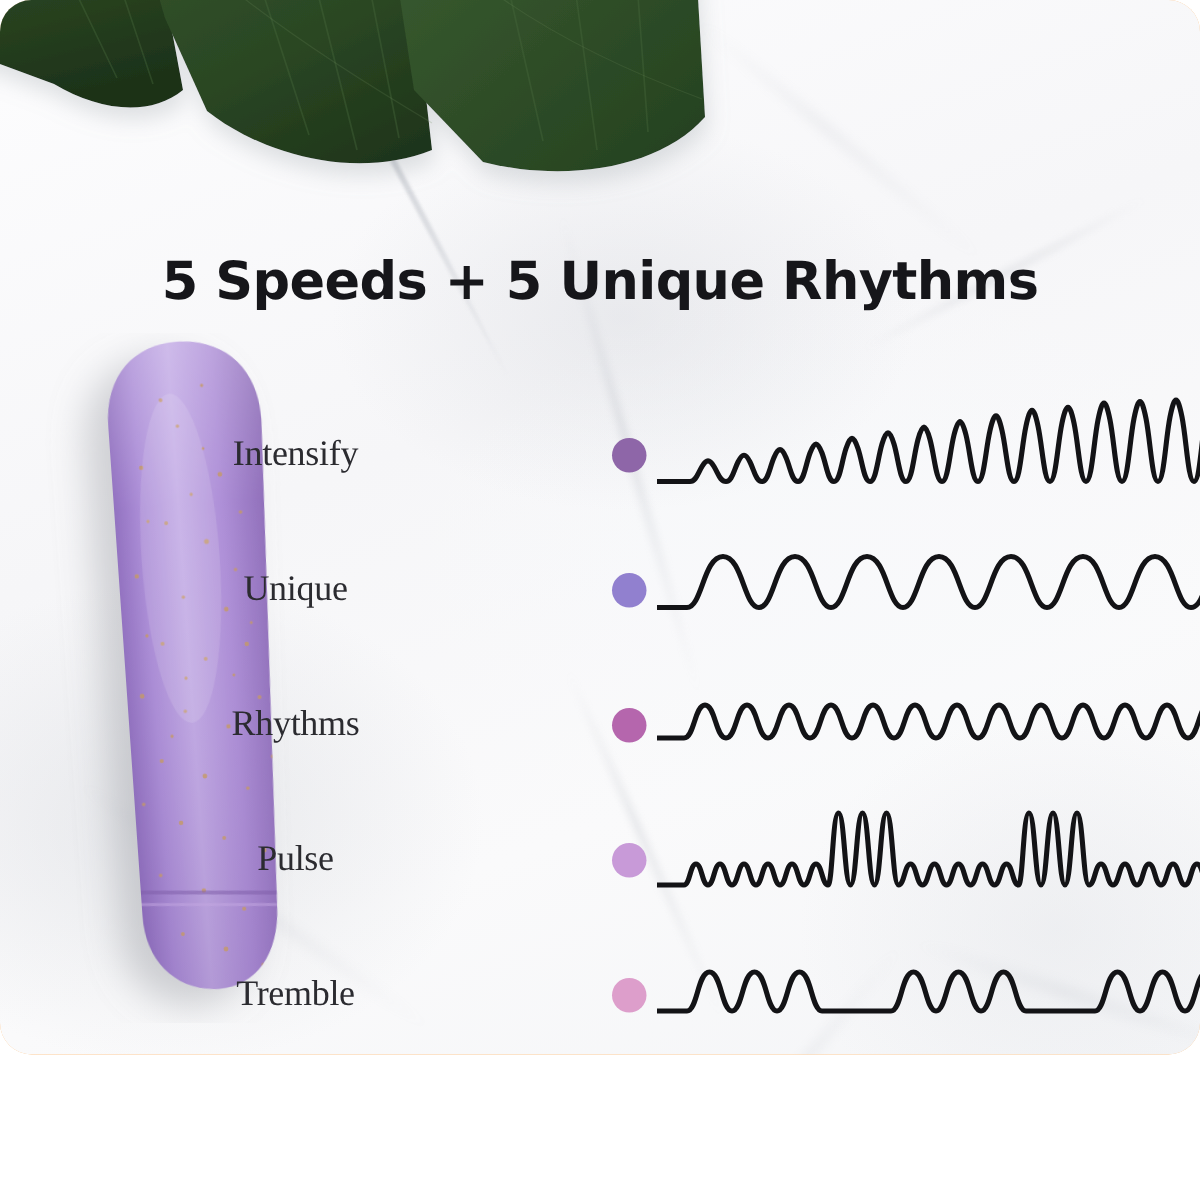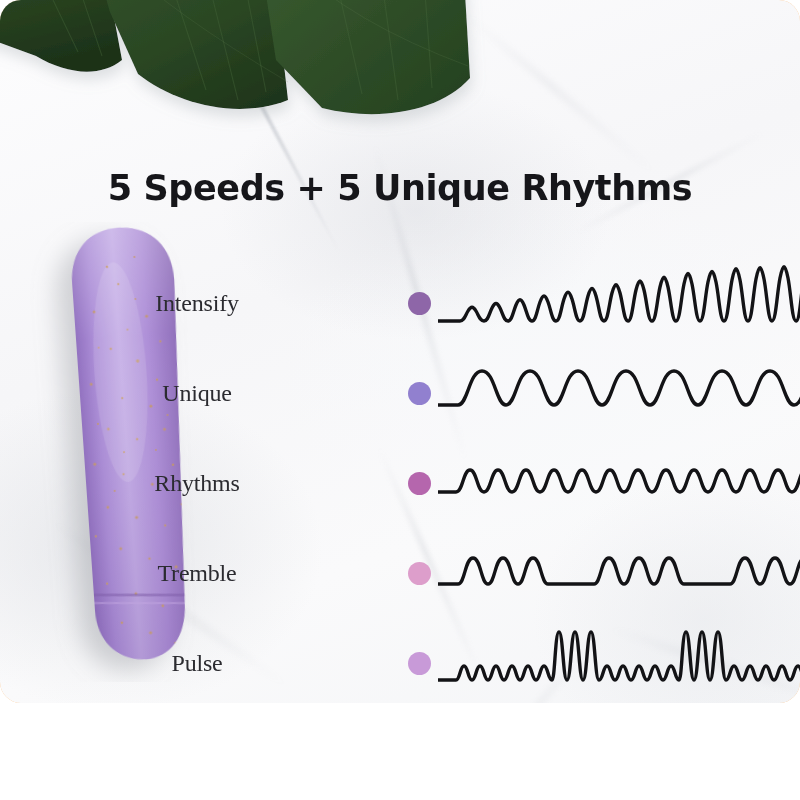--- a/index.html
+++ b/index.html
@@ -294,41 +294,20 @@
                C 249,54 249,32 256,32 C 263,32 263,54 270,54
                C 277,54 277,32 284,32 C 291,32 291,54 298,54
                C 305,54 305,32 312,32 C 319,32 319,54 326,54
                C 333,54 333,32 340,32 C 347,32 347,54 354,54
                C 361,54 361,32 368,32 C 371,32 371,40 372,46"></path>
         </svg>
       </div>
     </div>
 
     <div class="row">
-      <div class="row-label">Tremble</div>
-      <div class="row-dot" style="background:#dd9ecb;"></div>
-      <div class="row-wave">
-        <svg width="372" height="90" viewBox="0 0 372 90">
-          <path fill="none" stroke="#131316" stroke-width="3.4" stroke-linecap="round" stroke-linejoin="round" d="M 0,56 L 20,56
-               C 27,56 27,30 35,30 C 43,30 43,56 50,56
-               C 57,56 57,30 65,30 C 73,30 73,56 80,56
-               C 87,56 87,30 95,30 C 103,30 103,56 110,56
-               L 156,56
-               C 163,56 163,30 171,30 C 179,30 179,56 186,56
-               C 193,56 193,30 201,30 C 209,30 209,56 216,56
-               C 223,56 223,30 231,30 C 239,30 239,56 246,56
-               L 292,56
-               C 299,56 299,30 307,30 C 315,30 315,56 322,56
-               C 329,56 329,30 337,30 C 345,30 345,56 352,56
-               C 359,56 359,30 367,30 C 370,30 371,38 372,44"></path>
-        </svg>
-      </div>
-    </div>
-
-    <div class="row">
       <div class="row-label">Pulse</div>
       <div class="row-dot" style="background:#c89ad8;"></div>
       <div class="row-wave">
         <svg width="372" height="90" viewBox="0 0 372 90">
           <path fill="none" stroke="#131316" stroke-width="3.4" stroke-linecap="round" stroke-linejoin="round" d="M 0,62 L 18,62
                C 22,62 22,48 26,48 C 30,48 30,62 34,62
                C 38,62 38,48 42,48 C 46,48 46,62 50,62
                C 54,62 54,48 58,48 C 62,48 62,62 66,62
                C 70,62 70,48 74,48 C 78,48 78,62 82,62
                C 86,62 86,48 90,48 C 94,48 94,62 98,62
@@ -347,14 +326,35 @@
                C 292,62 292,48 296,48 C 300,48 300,62 304,62
                C 308,62 308,48 312,48 C 316,48 316,62 320,62
                C 324,62 324,48 328,48 C 332,48 332,62 336,62
                C 340,62 340,48 344,48 C 348,48 348,62 352,62
                C 356,62 356,48 360,48 C 364,48 364,62 368,62
                C 370,62 371,30 372,20"></path>
         </svg>
       </div>
     </div>
 
+    <div class="row">
+      <div class="row-label">Tremble</div>
+      <div class="row-dot" style="background:#dd9ecb;"></div>
+      <div class="row-wave">
+        <svg width="372" height="90" viewBox="0 0 372 90">
+          <path fill="none" stroke="#131316" stroke-width="3.4" stroke-linecap="round" stroke-linejoin="round" d="M 0,56 L 20,56
+               C 27,56 27,30 35,30 C 43,30 43,56 50,56
+               C 57,56 57,30 65,30 C 73,30 73,56 80,56
+               C 87,56 87,30 95,30 C 103,30 103,56 110,56
+               L 156,56
+               C 163,56 163,30 171,30 C 179,30 179,56 186,56
+               C 193,56 193,30 201,30 C 209,30 209,56 216,56
+               C 223,56 223,30 231,30 C 239,30 239,56 246,56
+               L 292,56
+               C 299,56 299,30 307,30 C 315,30 315,56 322,56
+               C 329,56 329,30 337,30 C 345,30 345,56 352,56
+               C 359,56 359,30 367,30 C 370,30 371,38 372,44"></path>
+        </svg>
+      </div>
+    </div>
+
   </div>
 </div>
 
 </body></html>

